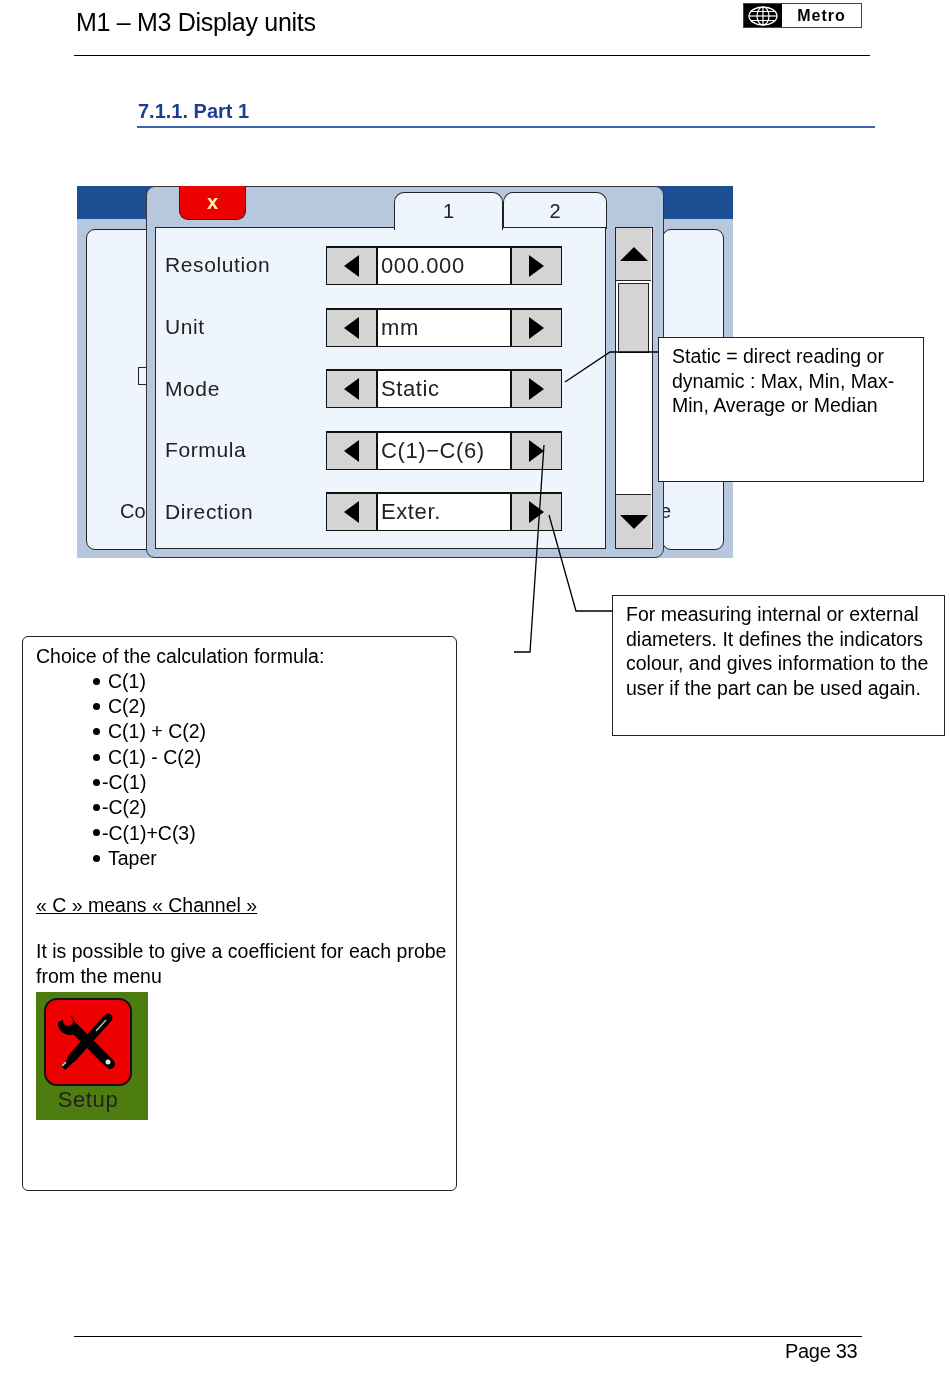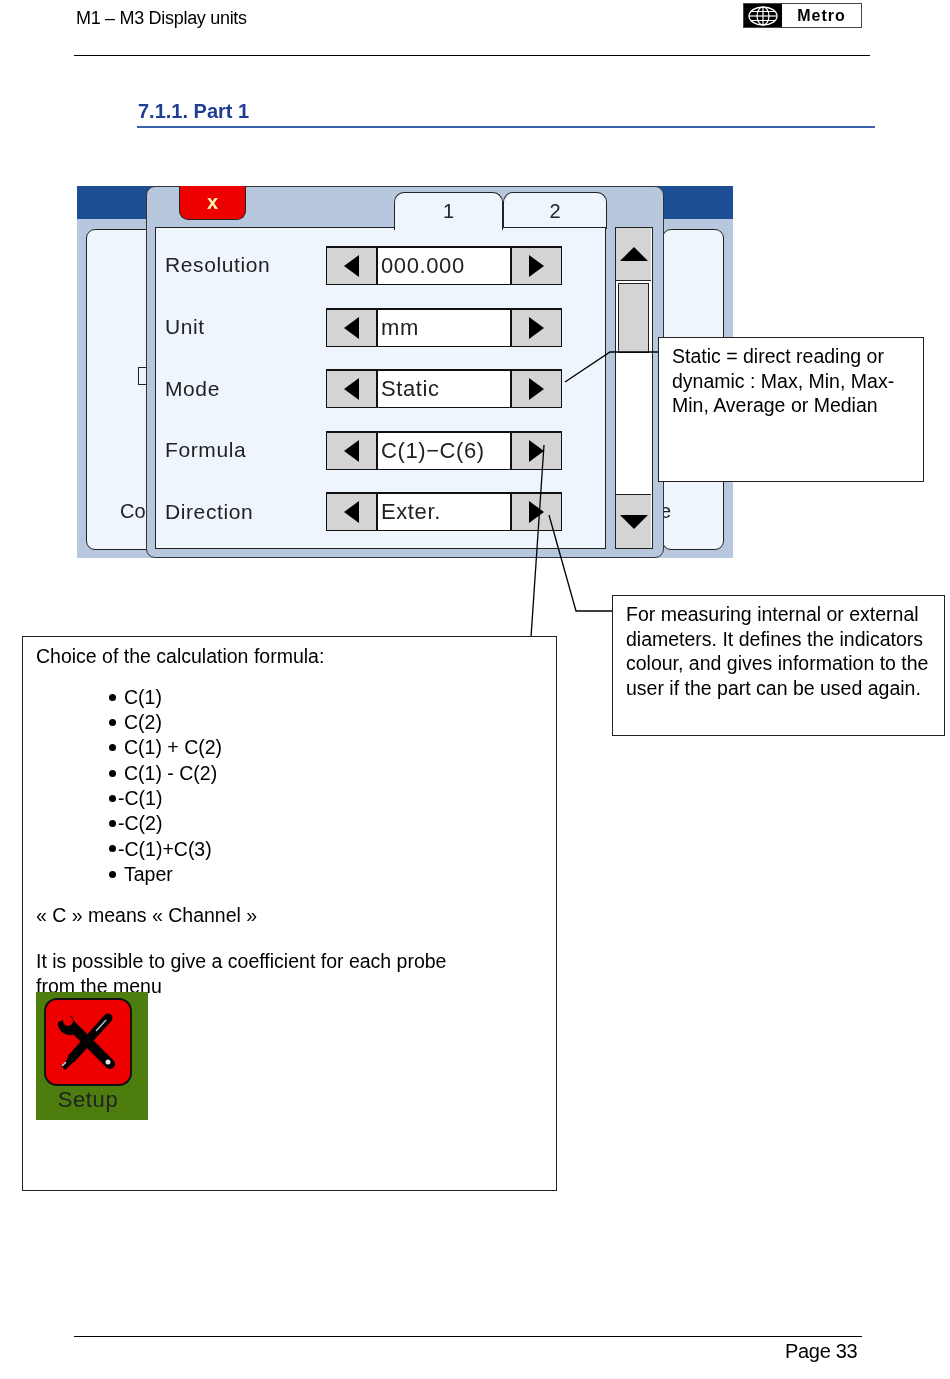--- a/index.html
+++ b/index.html
@@ -1,21 +1,21 @@
 <!DOCTYPE html>
 <html><head>
 <meta charset="utf-8">
 <style>
   html, body { margin:0; padding:0; background:#ffffff; }
   body { width:950px; height:1379px; position:relative; overflow:hidden;
          font-family:"Liberation Sans", sans-serif; color:#000; }
   .abs { position:absolute; }
 
   
-  .hdr-title { left:76px; top:8px; font-size:18px; letter-spacing:-0.3px; }
+  .hdr-title { left:76px; top:8px; font-size:25px; letter-spacing:-0.3px; }
   .logo { left:743px; top:3px; width:119px; height:25px; border:1px solid #444; display:flex; box-sizing:border-box; }
   .logo-globe { width:38px; height:100%; background:#000; display:flex; align-items:center; justify-content:center; }
   .logo-text { flex:1; background:#fff; font-weight:bold; font-size:16px; letter-spacing:1px; display:flex; align-items:center; justify-content:center; }
   .hdr-rule { left:74px; top:55px; width:796px; height:0; border-top:1.5px solid #000; }
 
   .sec-title { left:138px; top:100px; font-size:20px; font-weight:bold; color:#1f3e93; }
   .sec-rule { left:137px; top:126px; width:738px; height:0; border-top:2px solid #3a62ad; }
 
   
   .bg-screen { left:77px; top:186px; width:656px; height:372px; background:#b7c7dd; }
@@ -40,22 +40,22 @@
   .sb-up { left:0; top:0; width:35px; height:52px; background:#d4d4d4; border-bottom:1.5px solid #222; display:flex; align-items:center; justify-content:center; cursor:pointer; }
   .sb-thumb { left:2px; top:55px; width:31px; height:70px; background:#d4d4d4; border:1.5px solid #222; box-sizing:border-box; cursor:pointer; }
   .sb-down { left:0; top:266px; width:35px; height:53px; background:#d4d4d4; border-top:1.5px solid #222; display:flex; align-items:center; justify-content:center; cursor:pointer; }
   .tri-u { width:0; height:0; border-left:14px solid transparent; border-right:14px solid transparent; border-bottom:14px solid #000; }
   .tri-d { width:0; height:0; border-left:14px solid transparent; border-right:14px solid transparent; border-top:14px solid #000; }
 
   
   .callout { border:1.5px solid #222; background:#fff; box-sizing:border-box; font-size:19.5px; line-height:24.5px; }
   .callout-mode { left:658px; top:337px; width:266px; height:145px; padding:6px 0 0 13px; }
   .callout-dir { left:612px; top:595px; width:333px; height:141px; padding:6px 0 8px 13px; }
-  .callout-formula { left:22px; top:636px; width:535px; height:555px; padding:7px 0 0 13px; }
-  .formula-list { list-style:none; margin:16px; padding:0 0 0 57px; }
+  .callout-formula { left:22px; top:636px; width:435px; height:555px; padding:7px 0 0 13px;border-radius:6px; }
+  .formula-list { list-style:none; margin:0; padding:0 0 0 57px; }
   .formula-list li { height:25.3px; display:flex; align-items:center; }
   .bullet { display:inline-block; width:7px; height:7px; border-radius:50%; background:#000; margin-right:8px; }
   .bullet.tight { margin-right:2px; }
   .para { margin:0; }
   .setup-icon { left:13px; top:355px; width:112px; height:128px; background:#4d7c0f; cursor:pointer; }
   .setup-square { left:8px; top:6px; width:88px; height:88px; background:#ee0000; border:2.5px solid #111; border-radius:13px; box-sizing:border-box; display:flex; align-items:center; justify-content:center; }
   .setup-label { left:0; top:96px; width:104px; text-align:center; font-size:22px; color:#222; letter-spacing:0.6px; }
 
   .leaders { left:0; top:0; width:950px; height:1379px; pointer-events:none; }
 
@@ -202,21 +202,21 @@
       </li>
     <li>
         <span class="bullet tight"></span>
         <span>-C(1)+C(3)</span>
       </li>
     <li>
         <span class="bullet"></span>
         <span>Taper</span>
       </li>
   </ul>
-  <p class="para" style="margin-top:15px;">« C » means « Channel »</p>
+  <p class="para" style="margin-top:22px;text-decoration:underline;">« C » means « Channel »</p>
   <p class="para" style="margin-top:22px; width:450px;">It is possible to give a coefficient for each probe from the menu</p>
 
   <div class="abs setup-icon">
     <div class="abs setup-square">
       <svg width="76" height="76" viewBox="0 0 76 76">
 
         <line x1="58" y1="14" x2="22" y2="54" stroke="#000" stroke-width="9" stroke-linecap="round"></line>
         <line x1="56" y1="16" x2="46" y2="27" stroke="#bbb" stroke-width="1.5"></line>
         <path d="M22 50 L11 62 L15 66 L27 55 Z" fill="#000"></path>
         <line x1="12" y1="62" x2="16" y2="58" stroke="#ddd" stroke-width="1.5"></line>

